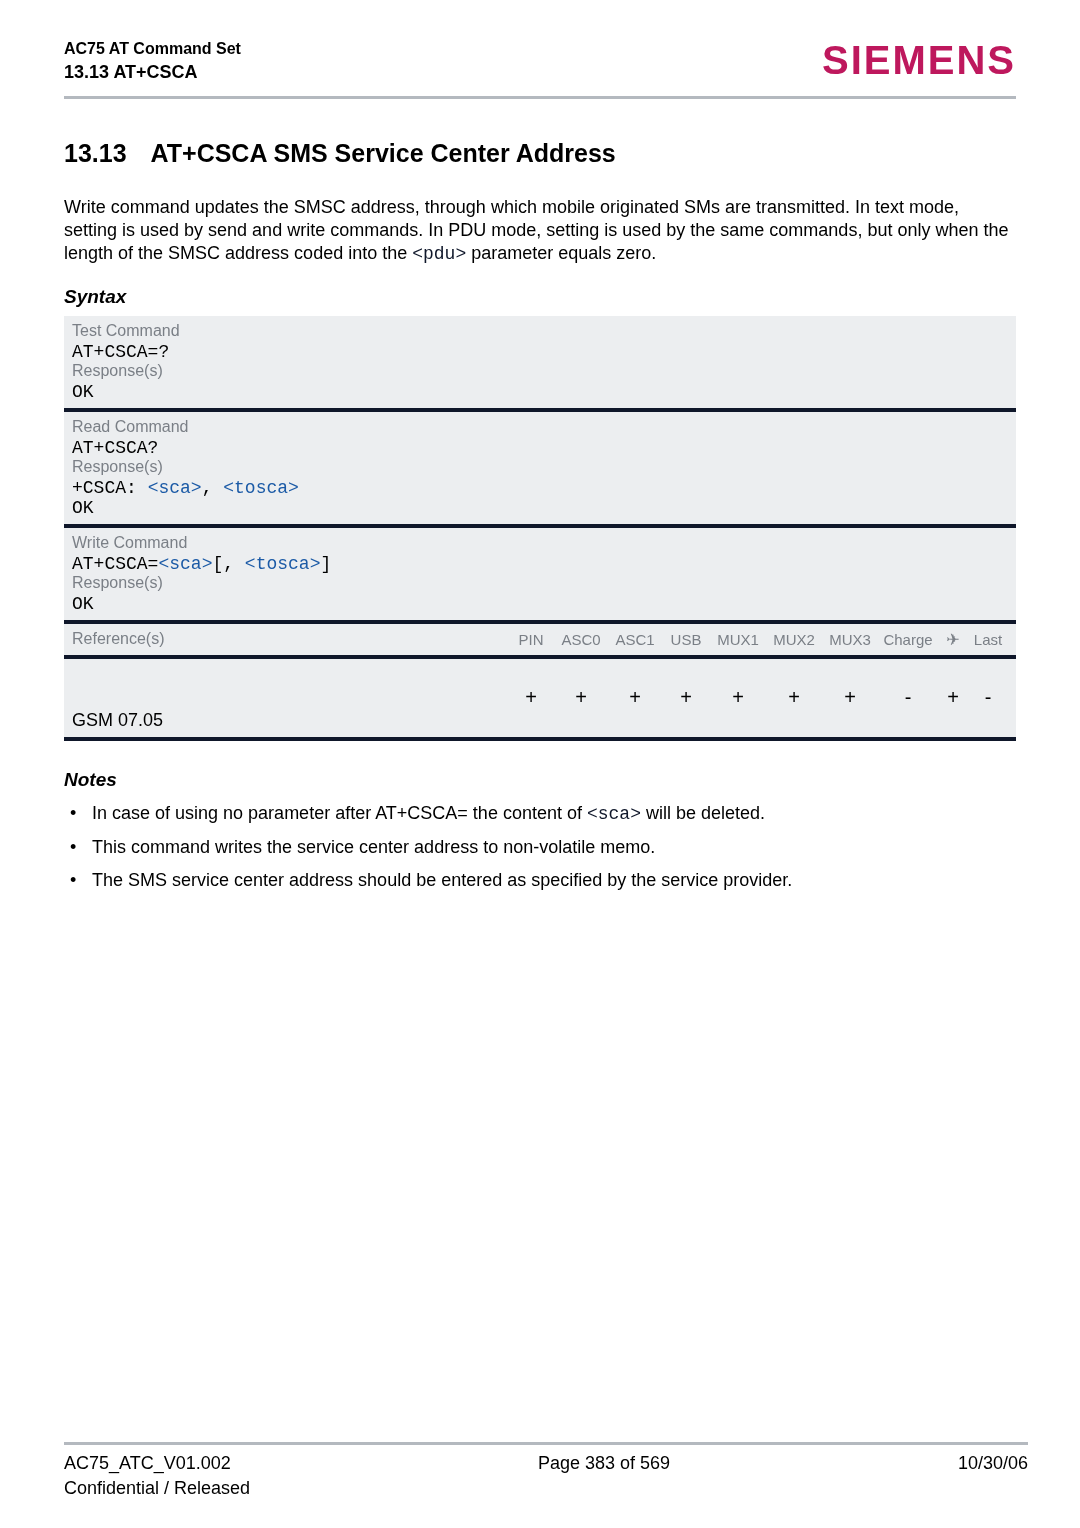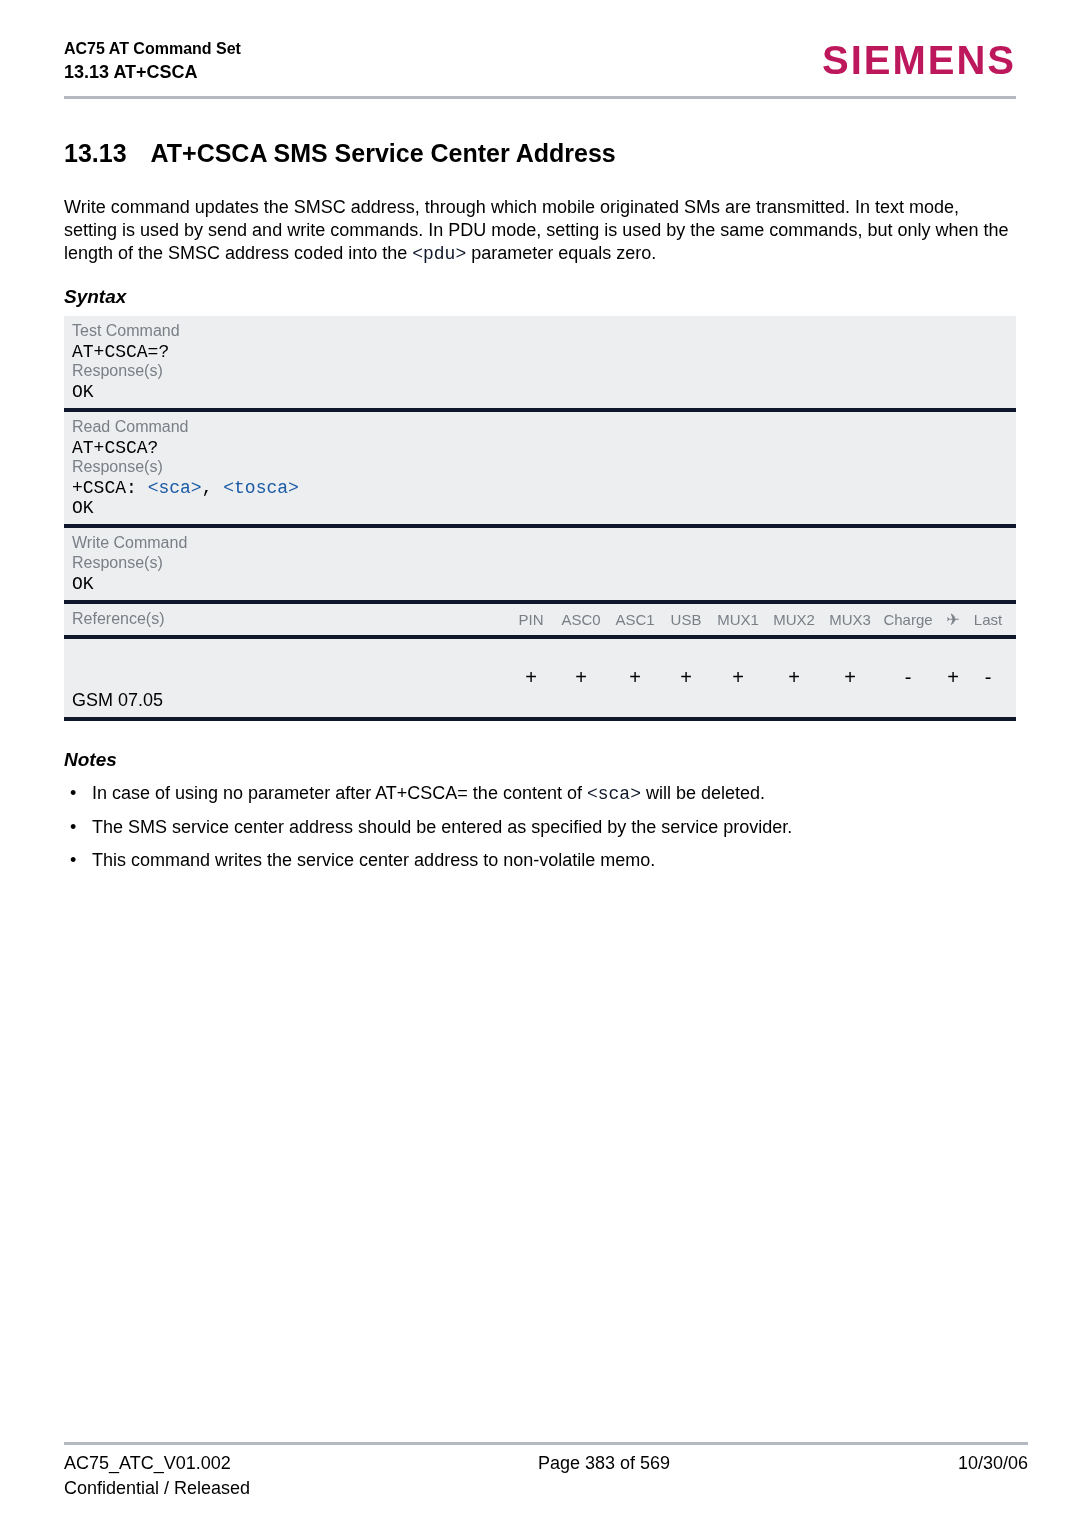--- a/index.html
+++ b/index.html
@@ -167,20 +167,21 @@
     <div class="block tight">
       <div class="lbl">Read Command</div>
       <div class="mono">AT+CSCA?</div>
       <div class="lbl">Response(s)</div>
       <div class="mono"><span>+CSCA: </span><span class="p">&lt;sca&gt;</span><span>, </span><span class="p">&lt;tosca&gt;</span></div>
       <div class="mono">OK</div>
     </div>
 
     <div class="block tight">
       <div class="lbl">Write Command</div>
+      <div class="mono"><span>AT+CSCA=</span><span class="p">&lt;sca&gt;</span><span>[</span><span>, </span><span class="p">&lt;tosca&gt;</span><span>]</span></div>
       <div class="lbl">Response(s)</div>
       <div class="mono">OK</div>
     </div>
 
     <div class="block tight ref-row">
       <div class="ref-left lbl" style="margin:0;">Reference(s)</div>
       <div class="ref-grid">
         <span>PIN</span>
         <span>ASC0</span>
         <span>ASC1</span>
@@ -209,22 +210,22 @@
         <span>-</span>
       </div>
     </div>
   </div>
 
   <div class="subhead">Notes</div>
   <ul class="notes-list">
     <li>
       <span>In case of using no parameter after AT+CSCA= the content of </span><span class="param-link">&lt;sca&gt;</span><span> will be deleted.</span>
     </li>
+    <li>This command writes the service center address to non-volatile memo.</li>
     <li>The SMS service center address should be entered as specified by the service provider.</li>
-    <li>This command writes the service center address to non-volatile memo.</li>
   </ul>
 </div>
 
 <div class="footer">
   <hr class="rule-footer">
   <div class="footer-row">
     <div class="footer-left">
       <div>AC75_ATC_V01.002</div>
       <div>Confidential / Released</div>
     </div>

